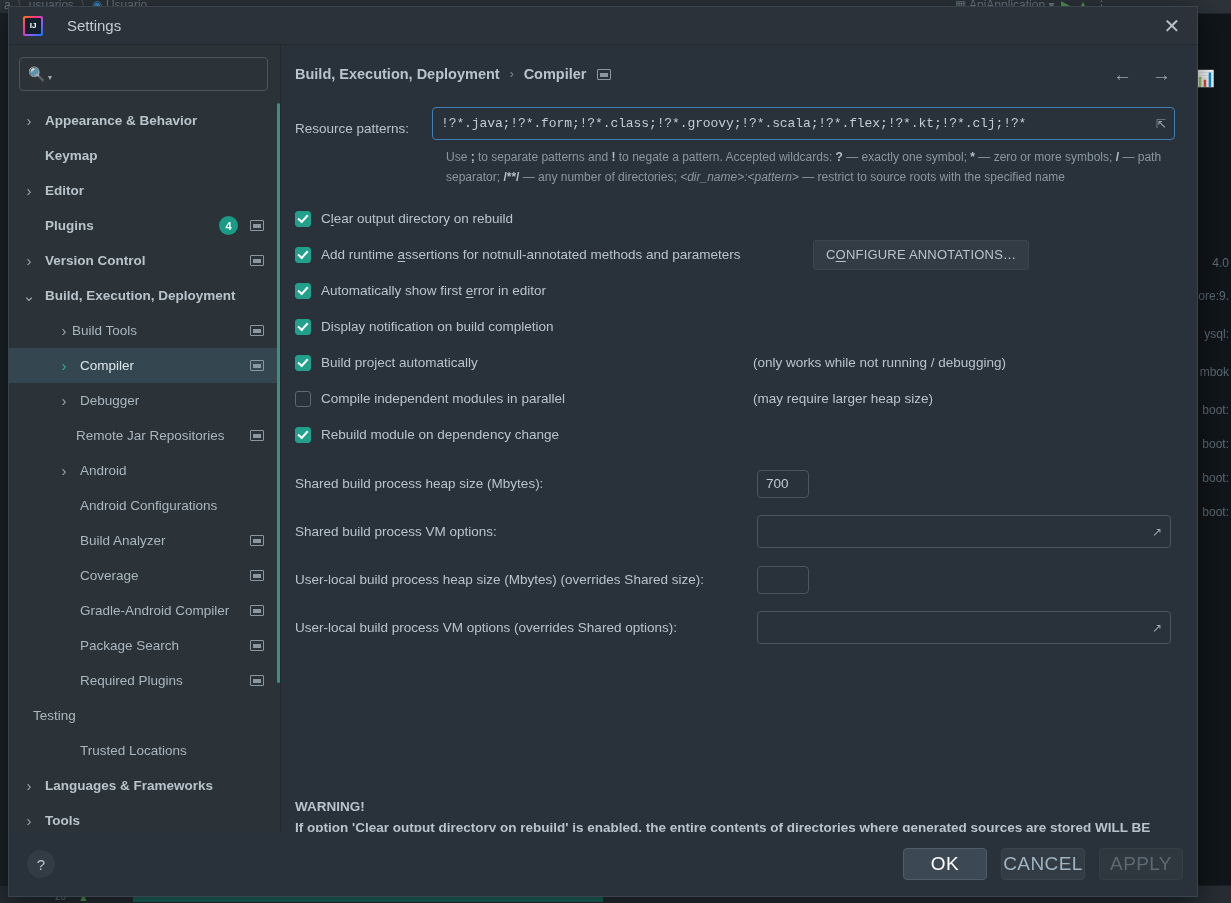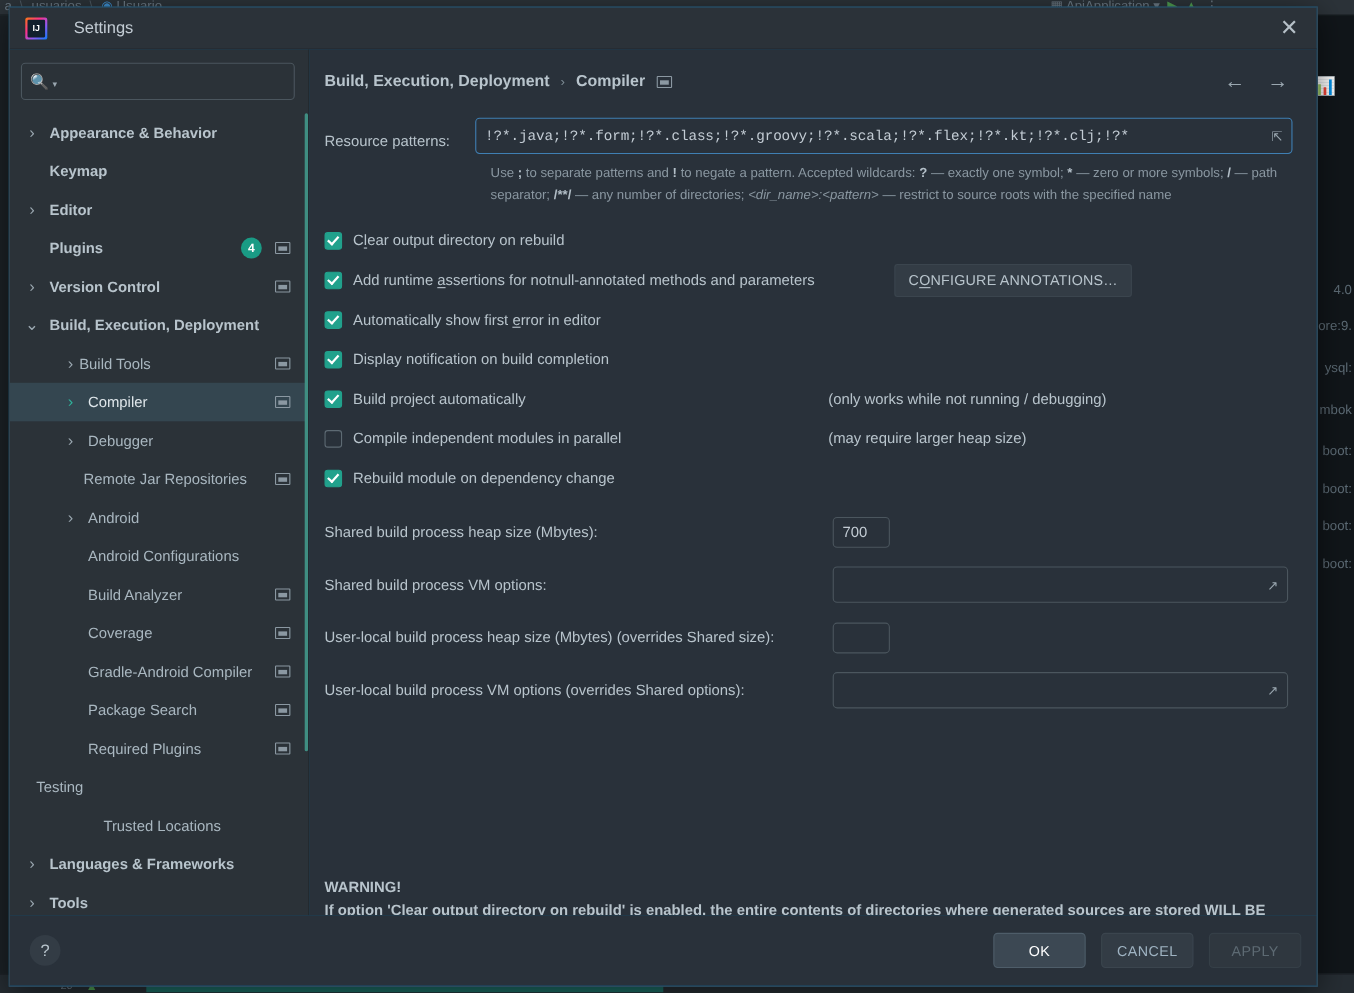--- a/index.html
+++ b/index.html
@@ -233,21 +233,21 @@
     display:flex; align-items:center; padding:0 14px; position:relative;
   }
   .help-btn {
     width:28px;height:28px;border-radius:50%; background:#333c45;
     color:#b8c4cc; display:flex;align-items:center;justify-content:center;
     font-size:15px; cursor:pointer; margin-left:4px;
   }
   .btn-group { margin-left:auto; display:flex; gap:14px; }
   .btn {
     min-width:84px; height:32px; border-radius:4px; border:1px solid transparent;
-    font-size:13px; letter-spacing:.4px; cursor:pointer;
+    font-size:19px; letter-spacing:.4px; cursor:pointer;
     display:flex; align-items:center; justify-content:center;
     font-family:"Liberation Sans",sans-serif;
   }
   .btn.default { background:#3c4853; color:#ffffff; border-color:#4e5d69; }
   .btn.normal  { background:#333c45; color:#9fb3c2; border-color:#3b454e; }
   .btn.disabled{ background:#2f373f; color:#5d6a73; border-color:#353f47; cursor:default; }
 </style>
 </head>
 <body>
 
@@ -410,21 +410,21 @@
             <span class="tree-label" style="margin-left: 8px;">Required Plugins</span>
             <span class="icon-slot">
               <span class="proj-icon" style="margin-left: 0px;"></span>
             </span>
           </div>
           <div class="tree-row" style="">
             <span class="arrow none" style="font-size: 15px;">›</span>
             <span class="tree-label" style="margin-left: 8px;">Testing</span>
             <span class="icon-slot"></span>
           </div>
-          <div class="tree-row" style="padding-left: 61px;">
+          <div class="tree-row" style="padding-left: 47px;">
             <span class="arrow none" style="font-size: 15px;">›</span>
             <span class="tree-label" style="margin-left: 8px;">Trusted Locations</span>
             <span class="icon-slot"></span>
           </div>
           <div class="tree-row bold" style="padding-left: 12px;">
             <span class="arrow" style="font-size: 15px;">›</span>
             <span class="tree-label" style="margin-left: 8px;">Languages &amp; Frameworks</span>
             <span class="icon-slot"></span>
           </div>
           <div class="tree-row bold" style="padding-left: 12px;">

